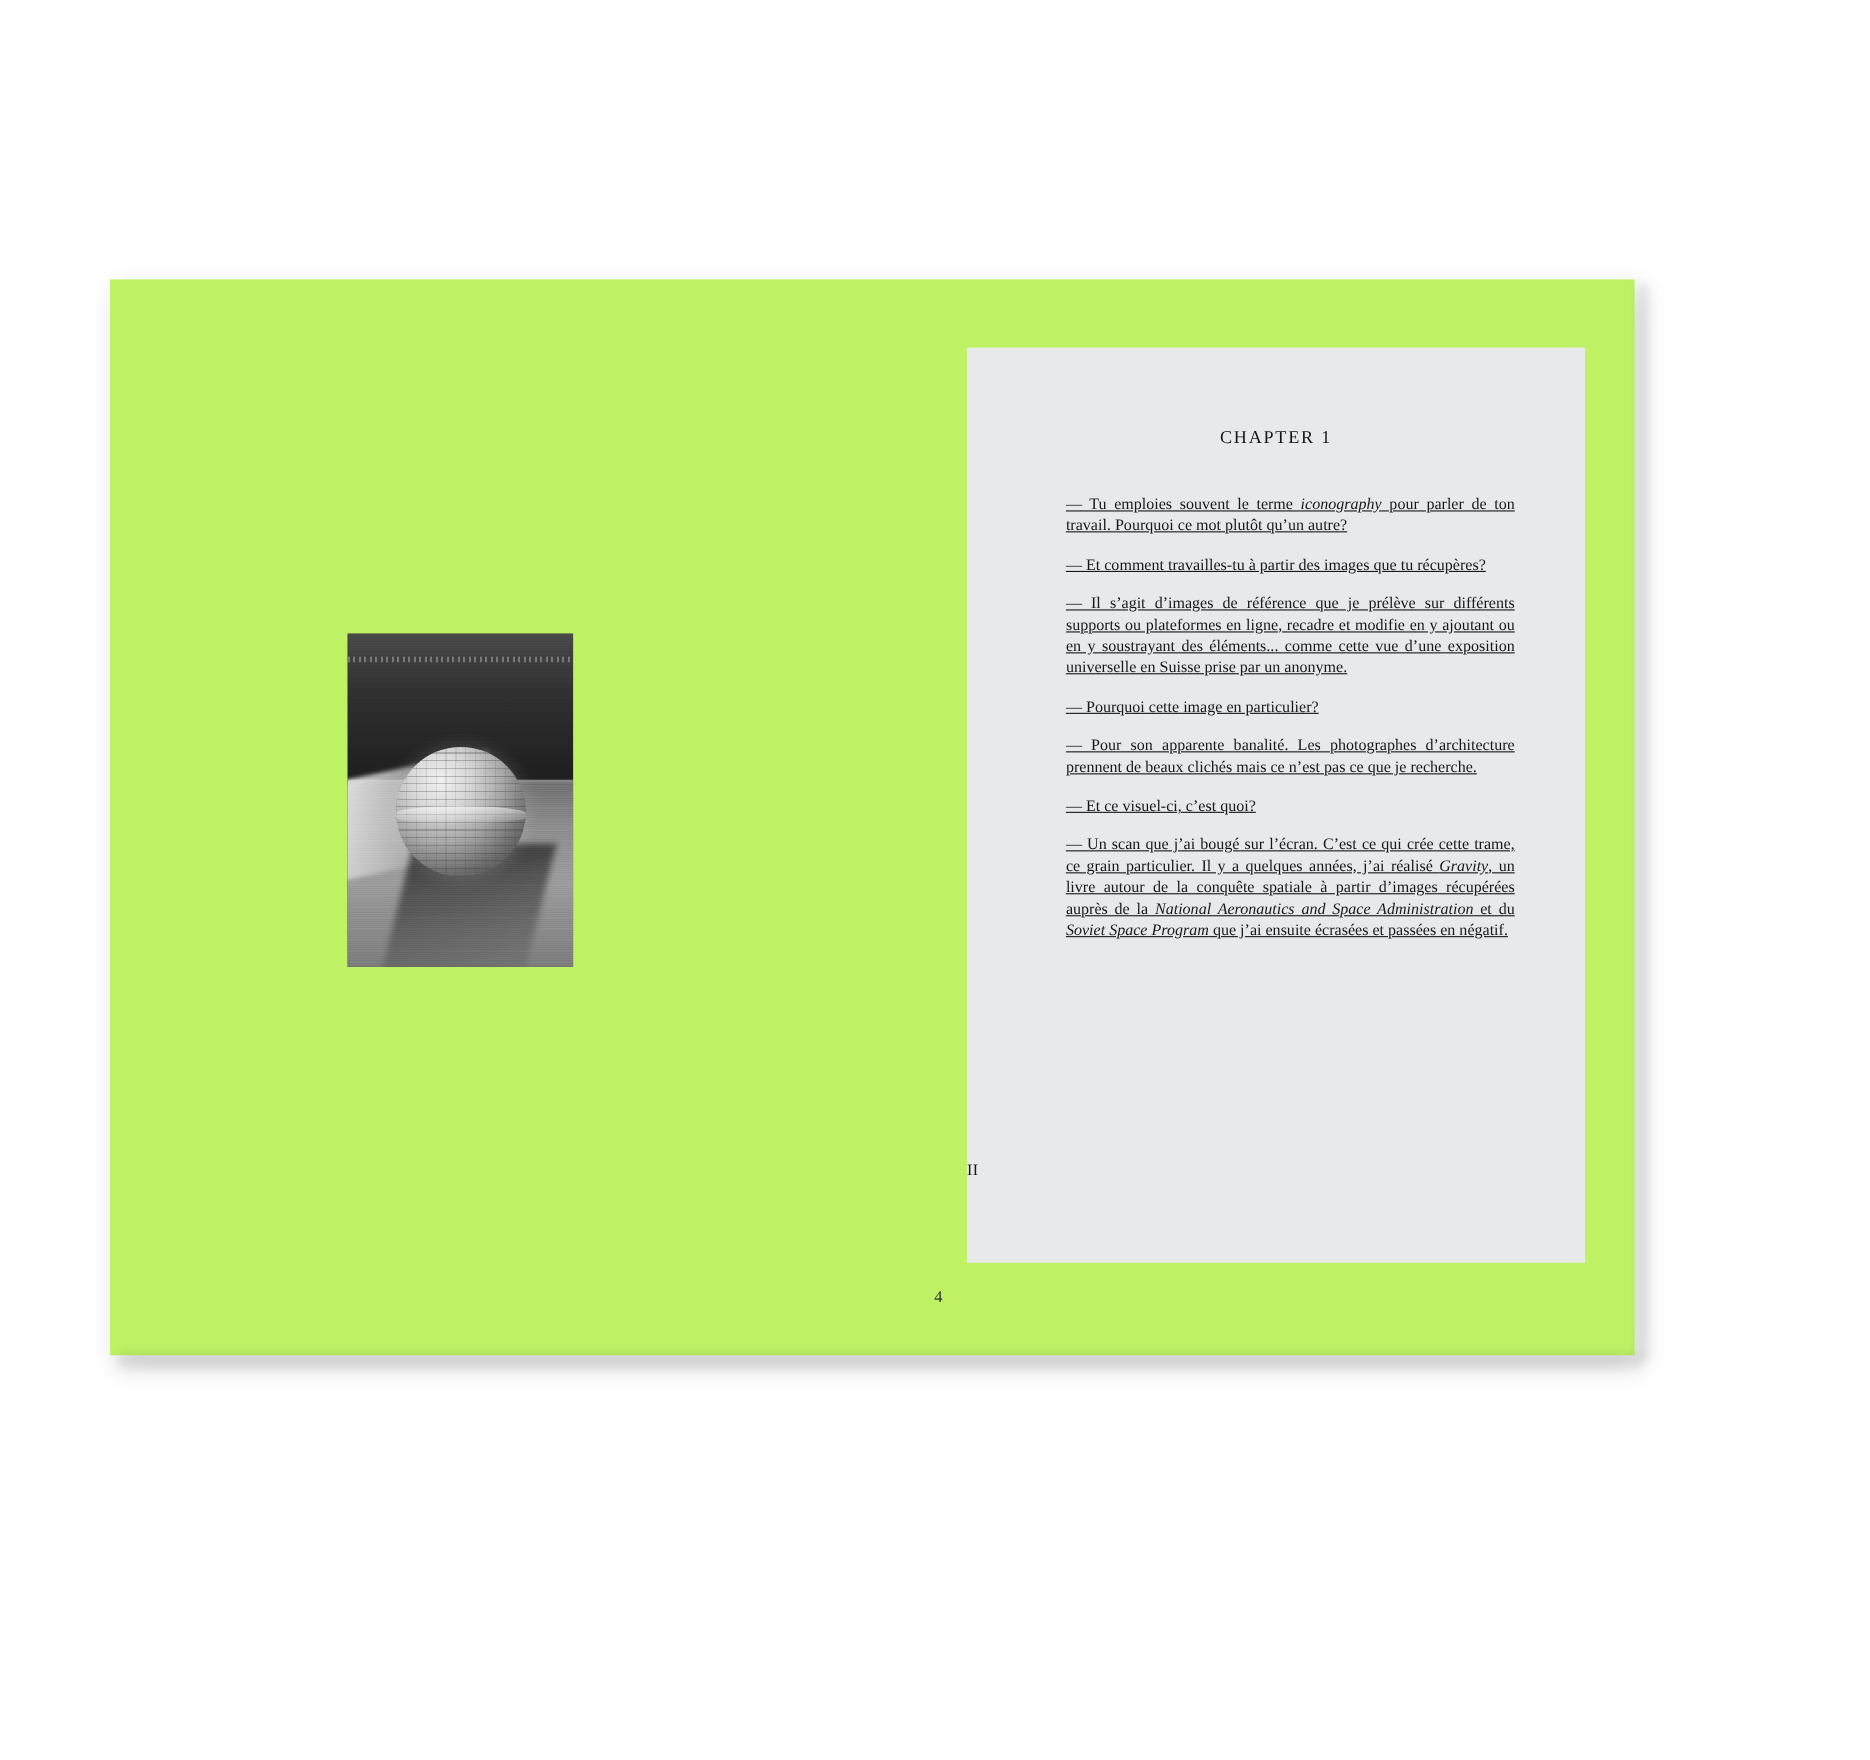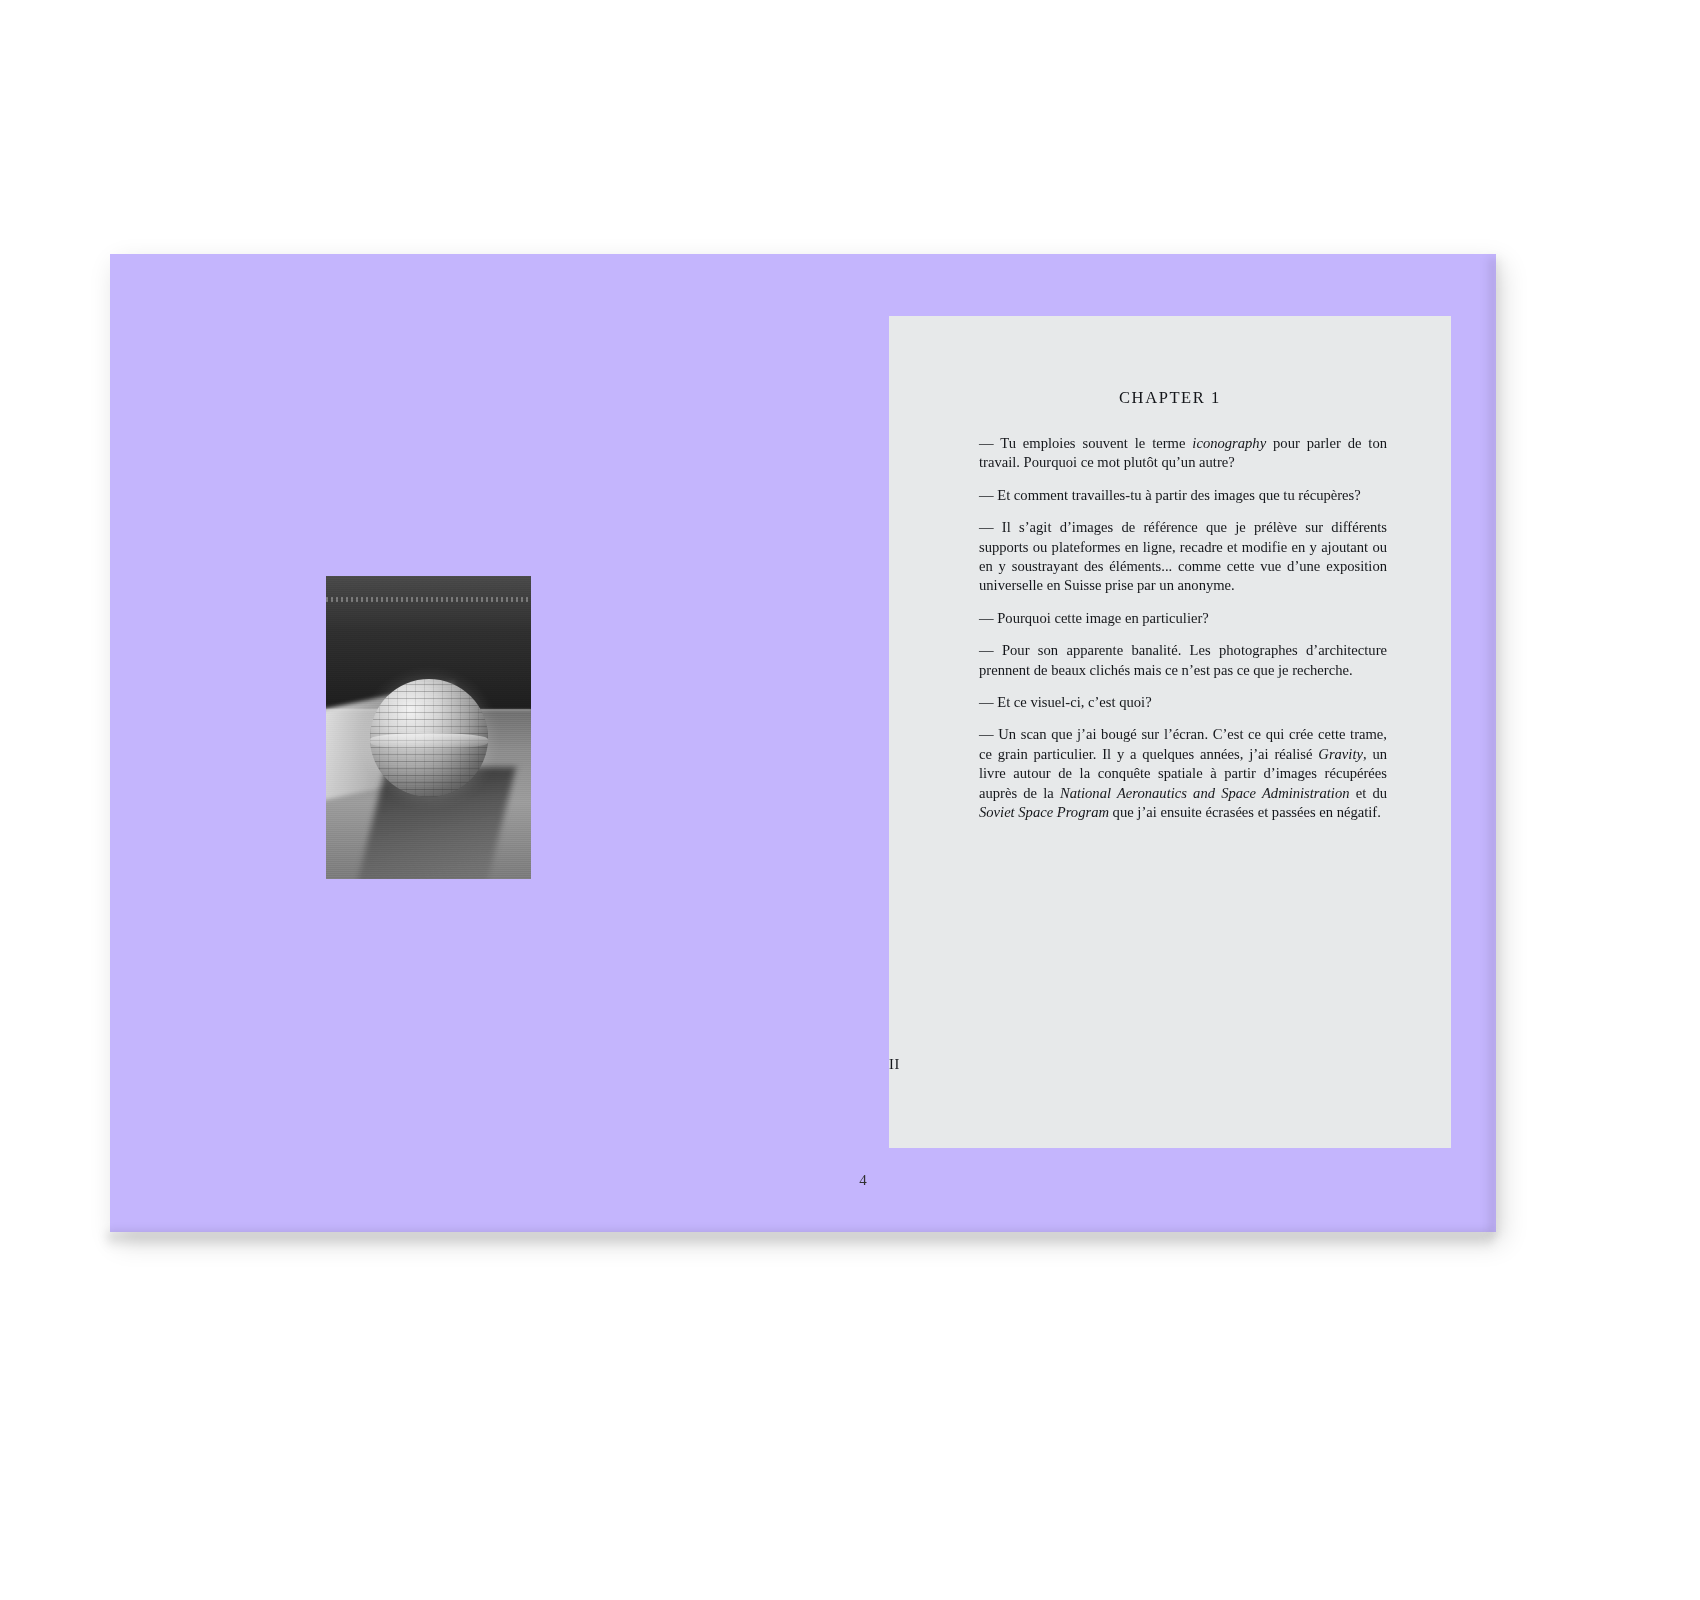--- a/index.html
+++ b/index.html
@@ -17,25 +17,25 @@
   .stage {
     position: relative;
     width: 1700px;
     height: 1600px;
     background: #ffffff;
   }
 
   
   .spread {
     position: absolute;
-    left: 110px;
+    left: 100px;
     top: 254px;
     width: 1386px;
     height: 978px;
-    background: #c4b5fd;
+    background: #bef264;
     box-shadow: 6px 10px 26px rgba(0,0,0,0.14);
   }
 
   
   .page-left {
     position: absolute;
     left: 0;
     top: 0;
     width: 693px;
     height: 978px;
@@ -167,22 +167,23 @@
     width: 408px;
     color: #15171b;
     font-size: 14.6px;
     line-height: 1.33;
     text-align: justify;
     -webkit-hyphens: auto;
     hyphens: auto;
   }
 
   .col p {
-    margin: 0 0 13px 0;
+    margin: 16px 0 13px 0;
     text-indent: 0;
+    text-decoration: underline;
   }
   .col i {
     font-style: italic;
   }
 
   .folio-inner {
     position: absolute;
     left: 0;
     right: 0;
     top: 740px;

